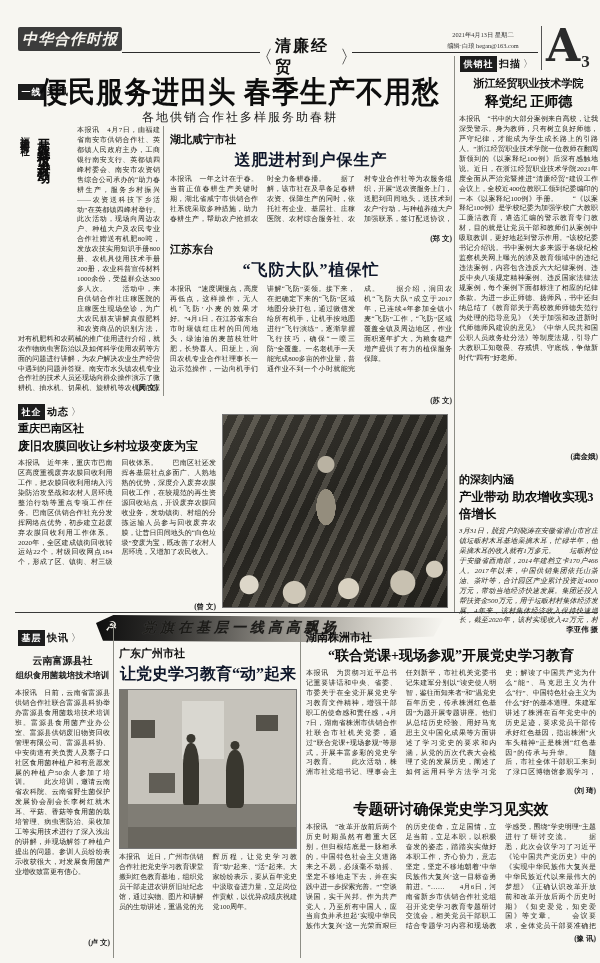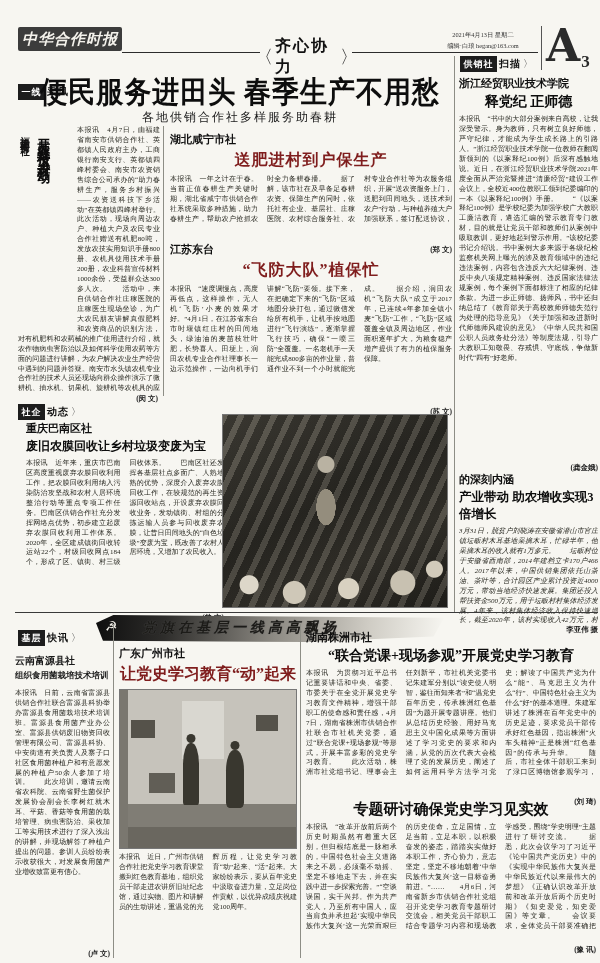--- a/index.html
+++ b/index.html
@@ -1,22 +1,22 @@
 <!DOCTYPE html>
 <html><head>
 <meta charset="utf-8">
 <style>
   html,body{margin:0;padding:0;background:#9a9a9a;}
   .page{position:relative;width:600px;height:963px;margin:0 auto;background:#f7f6f1;
         font-family:"Liberation Serif","DejaVu Serif",serif;color:#1a1a1a;overflow:hidden;}
   .abs{position:absolute;}
   .small{font-size:7px;line-height:1.42;text-align:justify;color:#26261f;}
-  .sign{text-align:right;font-size:7.5px;font-weight:bold;margin-top:12px;color:#222;}
+  .sign{text-align:right;font-size:7.5px;font-weight:bold;margin-top:1px;color:#222;}
   .region{font-weight:bold;font-size:11px;color:#101010;}
-  .center{text-align:left;}
+  .center{text-align:center;}
   .italic{font-style:italic;}
   
   .logo{left:18px;top:27px;width:104px;height:24px;background:#3c3c3c;color:#f4f2ec;
         font-style:italic;font-weight:bold;font-size:15px;line-height:24px;text-align:center;
         letter-spacing:1px;border-radius:2px;}
   .hseg{border-top:1.5px solid #2c2c2c;height:0;}
   .hseg1{left:122px;top:52px;width:138px;}
   .hseg2{left:352px;top:52px;width:186px;}
   .sec-title{left:255px;top:36px;width:105px;display:flex;align-items:center;justify-content:center;
              font-weight:bold;font-size:16px;letter-spacing:2px;color:#111;}
@@ -28,21 +28,21 @@
   .p3{font-size:17px;font-weight:bold;color:#2b2b2b;position:relative;top:6px;left:1px;}
   
   .tag{display:flex;align-items:center;gap:2px;font-family:"Liberation Sans","DejaVu Sans",sans-serif;text-align:center;}
   .tag .b{background:#1d1d1d;color:#fff;font-size:9px;font-weight:bold;padding:1.5px 3.5px;letter-spacing:1px;}
   .tag .r{font-size:10px;font-weight:bold;letter-spacing:1px;color:#111;}
   .tag .arr{font-size:10px;color:#333;}
   
   .lead-hl{left:28px;top:74px;width:424px;text-align:center;font-size:27px;font-weight:bold;
            letter-spacing:1px;color:#0d0d0d;transform:scaleY(1.1);}
   .lead-sub{left:28px;top:109px;width:424px;text-align:center;font-size:12px;font-weight:normal;letter-spacing:2px;}
-  .hl16{font-size:16px;font-weight:bold;text-align:center;letter-spacing:1px;margin:3px 0 4px 0;color:#7f1d1d;}
+  .hl16{font-size:16px;font-weight:bold;text-align:center;letter-spacing:1px;margin:3px 0 4px 0;color:#0f172a;}
   .hl14{font-size:14px;font-weight:bold;text-align:center;margin:2px 0 4px 0;color:#0d0d0d;}
   .hl12{font-size:12.5px;font-weight:bold;margin:2px 0 4px 0;color:#0d0d0d;}
   
   .cols2{column-count:2;column-gap:9px;}
   .cols3{column-count:3;column-gap:9px;}
   .clip{overflow:hidden;}
   .vline{border-left:1px solid #8d8d85;}
   
   .fj{left:18px;top:126px;width:142px;height:266px;overflow:hidden;}
   .fj-side{float:left;width:54px;height:198px;margin:2px 5px 3px 0;display:flex;}
@@ -87,21 +87,21 @@
 </head>
 <body>
 
 <div class="page">
 
   <div class="abs logo">中华合作时报</div>
   <div class="abs hseg hseg1"></div>
   <div class="abs hseg hseg2"></div>
   <div class="abs sec-title">
     <span class="brk">〈</span>
-    <span>齐心协力</span>
+    <span>清廉经贸</span>
     <span class="brk">〉</span>
   </div>
   <div class="abs dateblock">
     <div>2021年4月13日 星期二</div>
     <div>编辑·白琅 hegan@163.com</div>
   </div>
   <div class="abs head-vline"></div>
   <div class="abs pageno"><span class="pA">A</span><span class="p3">3</span></div>
 
   <div class="abs tag" style="left:18px;top:84px;">
@@ -156,21 +156,21 @@
     <div class="hl12">产业带动 助农增收实现3倍增长</div>
     <div class="small italic clip" style="height:96px;">3月31日，脱贫户刘晓涛在安徽省潜山市官庄镇坛畈村木耳基地采摘木耳，忙碌半年，他采摘木耳的收入就有1万多元。　　坛畈村位于安徽省西南部，2014年建档立卡170户466人。2017年以来，中国供销集团依托山茶油、茶叶等，合计园区产业累计投资近4000万元，带动当地经济快速发展。集团还投入帮扶资金500万元，用于坛畈村村集体经济发展。4年来，该村集体经济收入保持快速增长，截至2020年，该村实现收入42万元，村民人均收入实现3倍增长。</div>
     <div class="credit">李亚伟 摄</div>
   </div>
 
   <div class="abs tag" style="left:18px;top:404px;">
     <span class="b">社企</span>
     <span class="r">动态</span>
     <span class="arr">〉</span>
   </div>
-  <div class="abs" style="left:26px;top:421px;width:198px;">
+  <div class="abs" style="left:18px;top:421px;width:198px;">
     <div class="region">重庆巴南区社</div>
     <div class="hl12" style="font-size:12px;">废旧农膜回收让乡村垃圾变废为宝</div>
     <div class="small cols2 clip" style="height:142px;">本报讯　近年来，重庆市巴南区高度重视废弃农膜回收利用工作，把农膜回收利用纳入污染防治攻坚战和农村人居环境整治行动等重点专项工作任务。巴南区供销合作社充分发挥网络点优势，初步建立起废弃农膜回收利用工作体系。2020年，全区建成镇街回收转运站22个，村级回收网点184个，形成了区、镇街、村三级回收体系。　　巴南区社还发挥各基层社点多面广、人熟地熟的优势，深度介入废弃农膜回收工作，在较规范的再生资源回收站点，开设废弃农膜回收业务，发动镇街、村组的分拣运输人员参与回收废弃农膜，让昔日田间地头的“白色垃圾”变废为宝，既改善了农村人居环境，又增加了农民收入。</div>
     <div class="sign">(曾 文)</div>
   </div>
   <div class="abs photo mushroom"></div>
 
   <div class="abs hrule" style="left:15px;top:612px;width:583px;"></div>
 
   <div class="abs banner">

